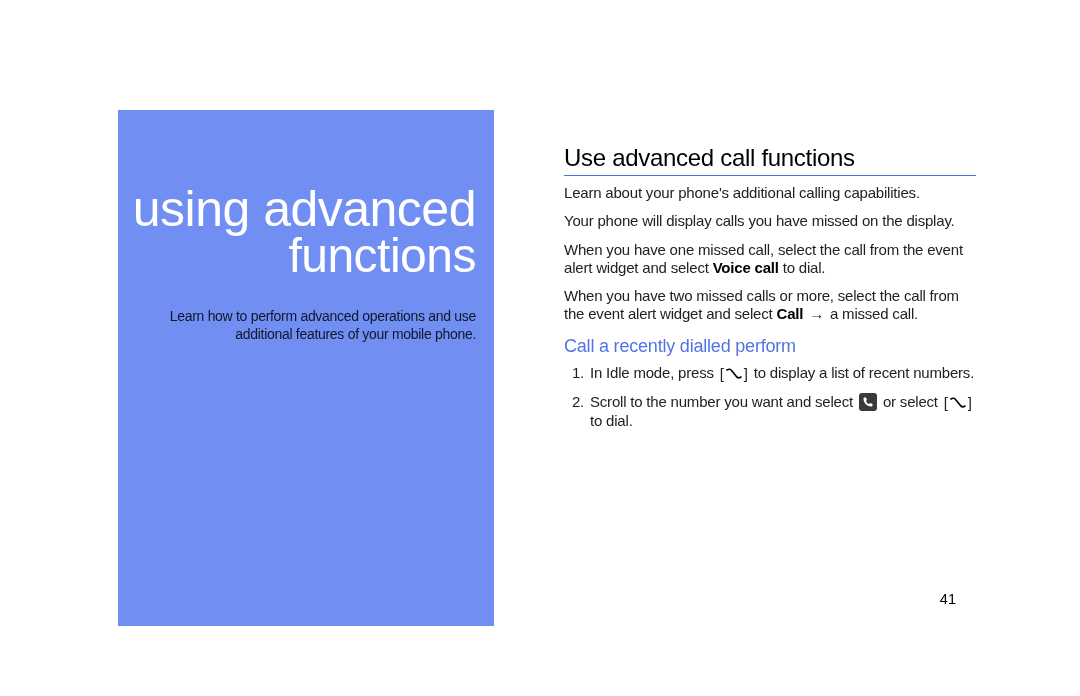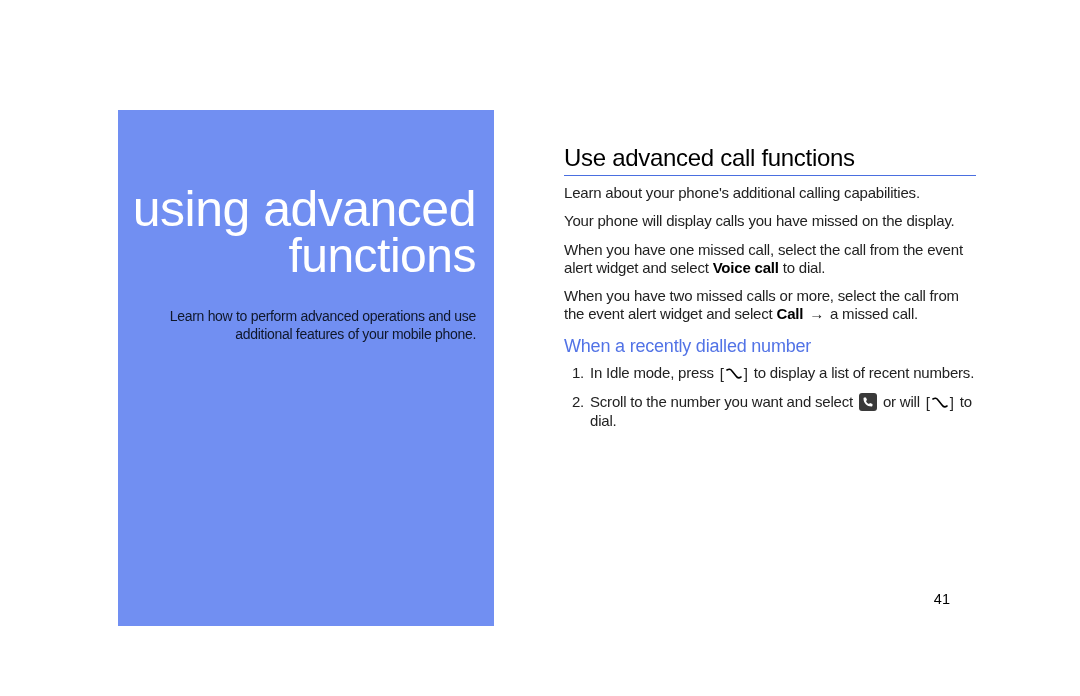--- a/index.html
+++ b/index.html
@@ -101,21 +101,21 @@
     letter-spacing: -0.2px;
     line-height: 1.28;
     color: #222;
   }
   ol.steps li {
     margin-bottom: 10px;
     padding-left: 2px;
   }
   .page-num {
     position: absolute;
-    right: 130px;
+    right: 124px;
     top: 591px;
     font-size: 14.5px;
     color: #000;
     font-weight: 400;
   }
   .icon-dial {
     display: inline-block;
     vertical-align: -2px;
     width: 28px;
     height: 13px;
@@ -180,37 +180,37 @@
 
     <p class="body">Your phone will display calls you have missed on the display.</p>
     <p class="body">
       <span>When you have one missed call, select the call from the event alert widget and select </span><span class="bold">Voice call</span><span> to dial.</span>
     </p>
     <p class="body">
       <span>When you have two missed calls or more, select the call from the event alert widget and select </span><span class="bold">Call</span>
       <span class="arrow">→</span><span> a missed call.</span>
     </p>
 
-    <div class="h2">When a recently dialled number</div>
+    <div class="h2">Call a recently dialled perform</div>
     <ol class="steps">
       <li>
         <span>In Idle mode, press </span><span class="icon-dial">
           <span class="icon-bracket-l">[</span>
           <svg viewBox="0 0 16 11">
               <path d="M1 2 Q4 0 6 3 L10 8 Q12 11 15 9" stroke="#000" stroke-width="1.6" fill="none" stroke-linecap="round"></path>
             </svg>
           <span class="icon-bracket-r">]</span>
         </span><span> to display a list of recent numbers.</span>
       </li>
       <li>
         <span>Scroll to the number you want and select </span><span class="icon-phone-box">
           <svg viewBox="0 0 12 12">
               <path d="M2.5 1.5 C2 1.5 1.5 2 1.5 2.5 C1.5 7 5 10.5 9.5 10.5 C10 10.5 10.5 10 10.5 9.5 L10.5 8 L8 7 L7 8 C5.5 7.5 4.5 6.5 4 5 L5 4 L4 1.5 Z" fill="#fff"></path>
             </svg>
-        </span><span> or will </span><span class="icon-dial">
+        </span><span> or select </span><span class="icon-dial">
           <span class="icon-bracket-l">[</span>
           <svg viewBox="0 0 16 11">
               <path d="M1 2 Q4 0 6 3 L10 8 Q12 11 15 9" stroke="#000" stroke-width="1.6" fill="none" stroke-linecap="round"></path>
             </svg>
           <span class="icon-bracket-r">]</span>
         </span><span> to dial.</span>
       </li>
     </ol>
   </div>
 

